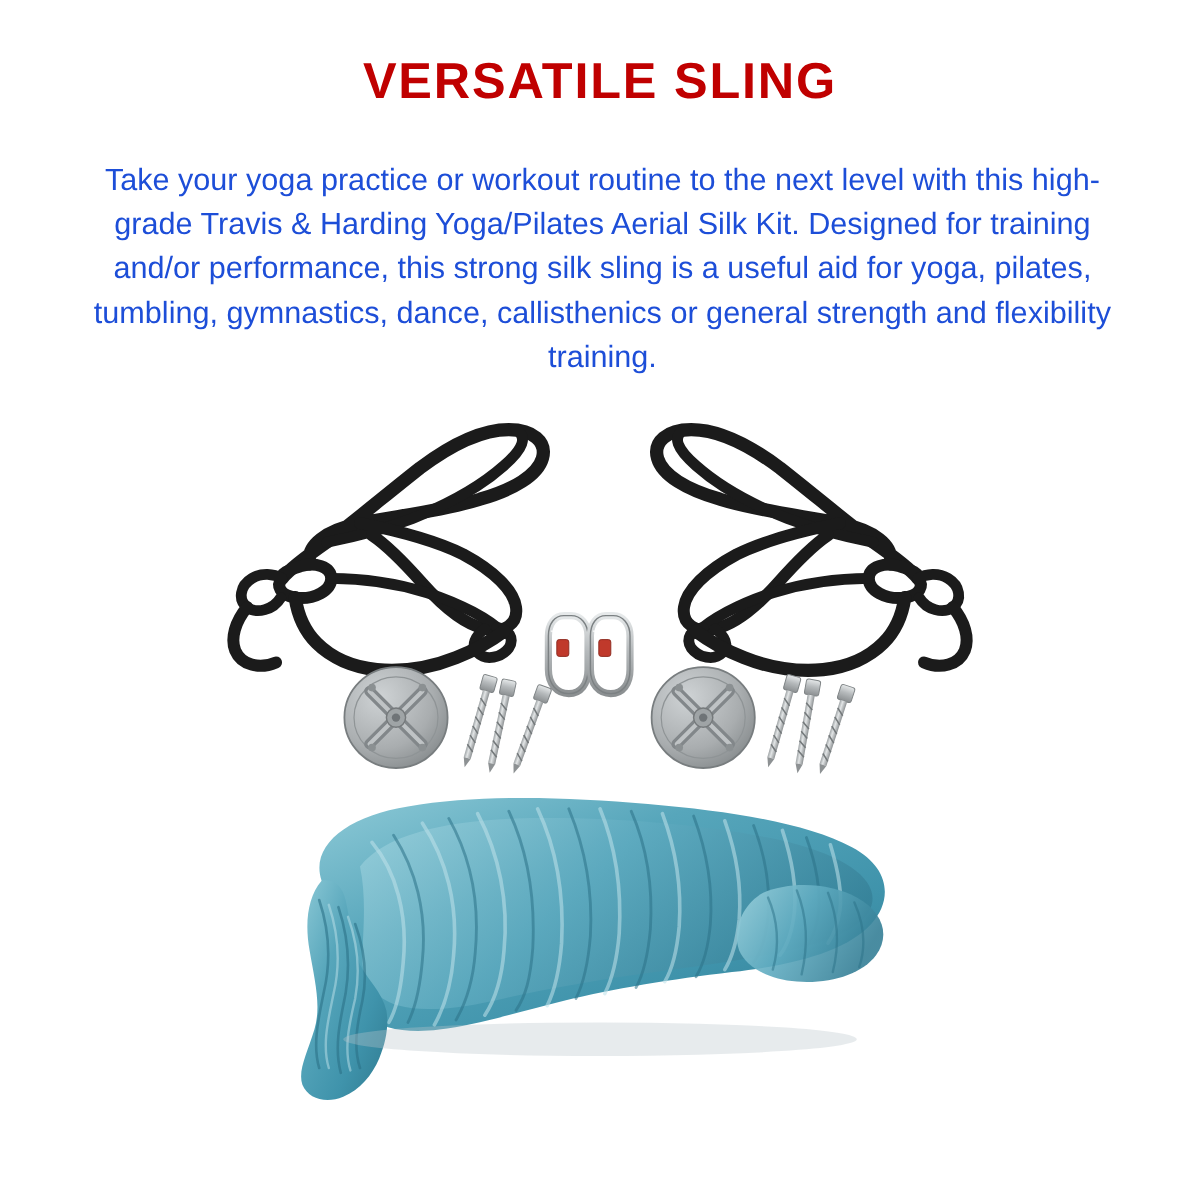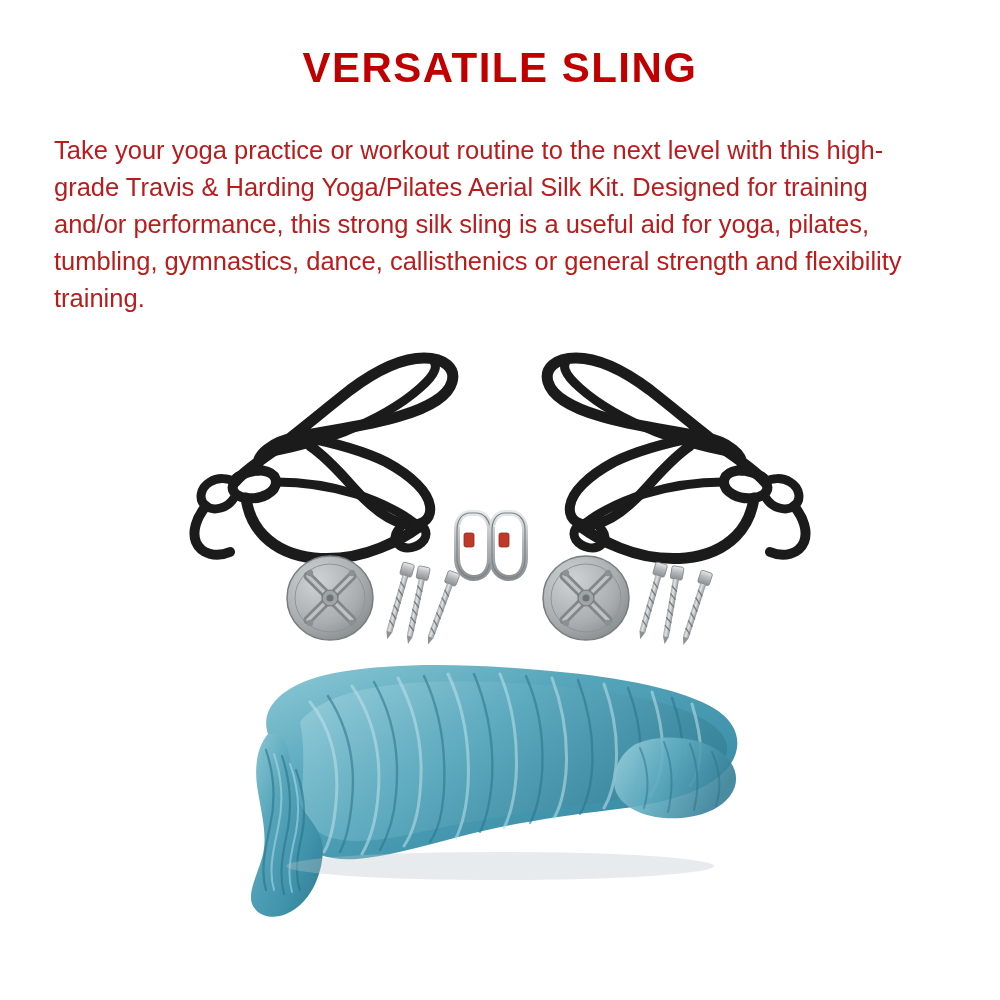--- a/index.html
+++ b/index.html
@@ -31,25 +31,26 @@
     font-weight: bold;
     letter-spacing: 1.5px;
     color: #c00000;
     font-family: "Liberation Sans", sans-serif;
   }
 
   
   .bodycopy {
     position: absolute;
     top: 132px;
-    left: 54px;
+    left: 72px;
     width: 860px;
+    text-align: center;
     font-size: 25.5px;
     line-height: 37px;
-    color: #b91c1c;
+    color: #1d4ed8;
     font-family: "Liberation Sans", sans-serif;
   }
 
   
   .photo {
     position: absolute;
     top: 330px;
     left: 0;
     width: 1000px;
     height: 640px;

